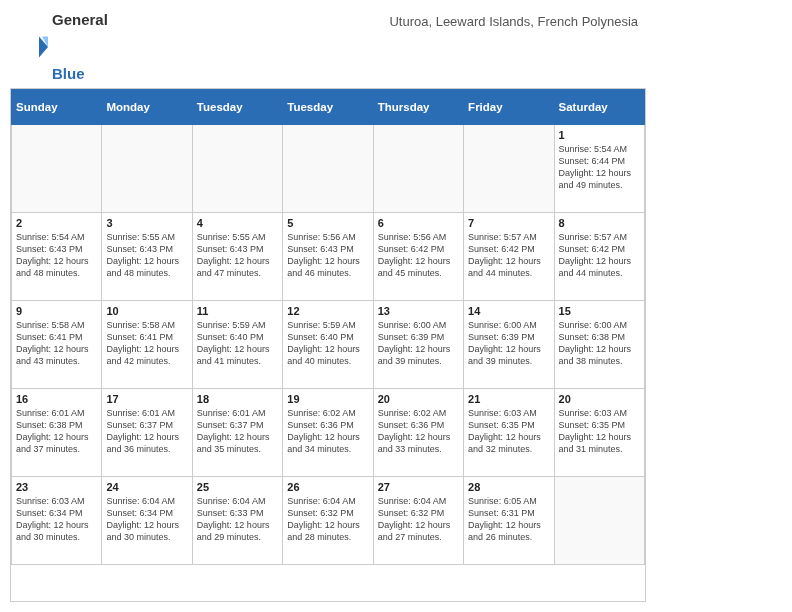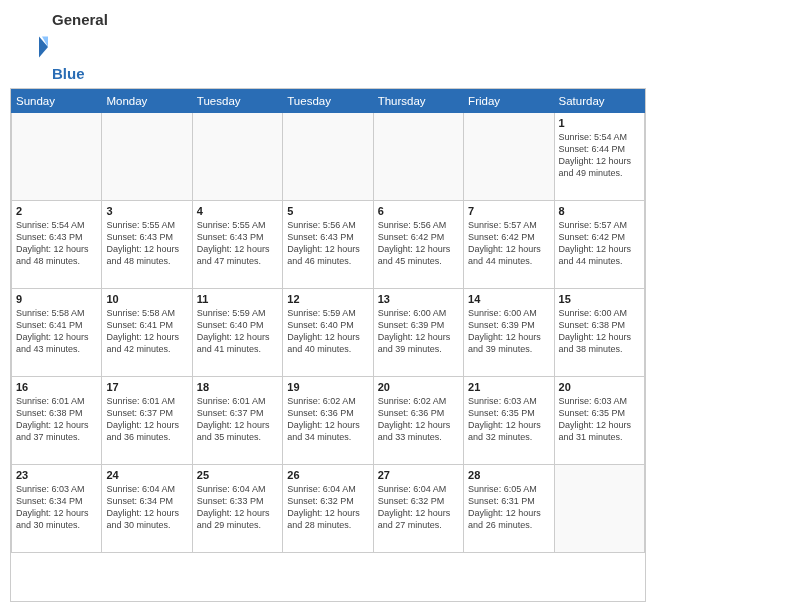--- a/index.html
+++ b/index.html
@@ -62,22 +62,22 @@
     }
     .calendar table {
       width: 100%;
       border-collapse: collapse;
       table-layout: fixed;
     }
     .calendar thead th {
       background: #2a6db5;
       color: #fff;
       font-size: 11.5px;
-      font-weight: normal;
-      padding: 5px 4px;
+      font-weight: bold;
+      padding: 11px 4px;
       text-align: left;
       border: 1px solid #2a6db5;
     }
     .calendar tbody td {
       border: 1px solid #ccc;
       vertical-align: top;
       padding: 4px 4px;
       font-size: 9.5px;
       color: #333;
       height: 88px;
@@ -108,20 +108,21 @@
 
         <polygon points="28,6 40,20 28,34" fill="#2a6db5"></polygon>
         <polygon points="32,6 40,6 40,20" fill="#5aabff" opacity="0.7"></polygon>
       </svg>
       <div class="logo-text">
         <div class="logo-general">General</div>
         <div class="logo-blue">Blue</div>
       </div>
     </div>
     <div class="title-block">
+      <div class="subtitle">Uturoa, Leeward Islands, French Polynesia</div>
     </div>
   </div>
 
   <div class="calendar">
     <table>
       <thead>
         <tr>
           <th>Sunday</th>
           <th>Monday</th>
           <th>Tuesday</th>

